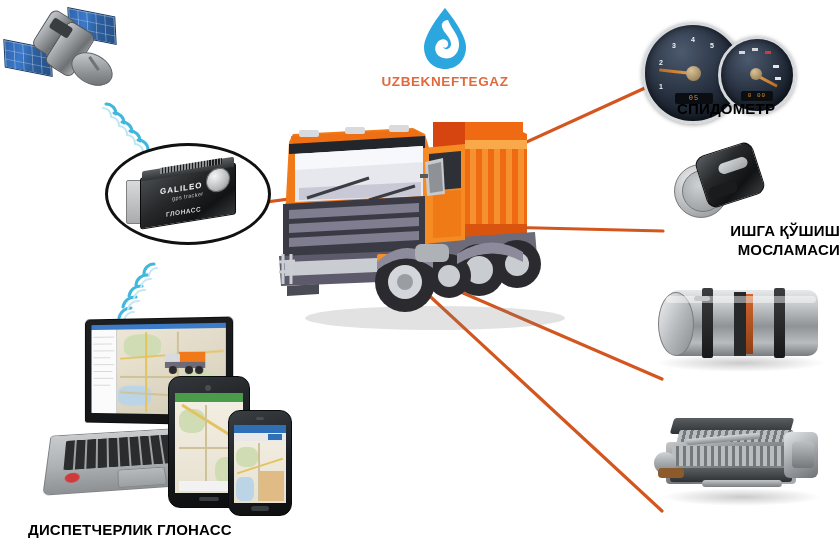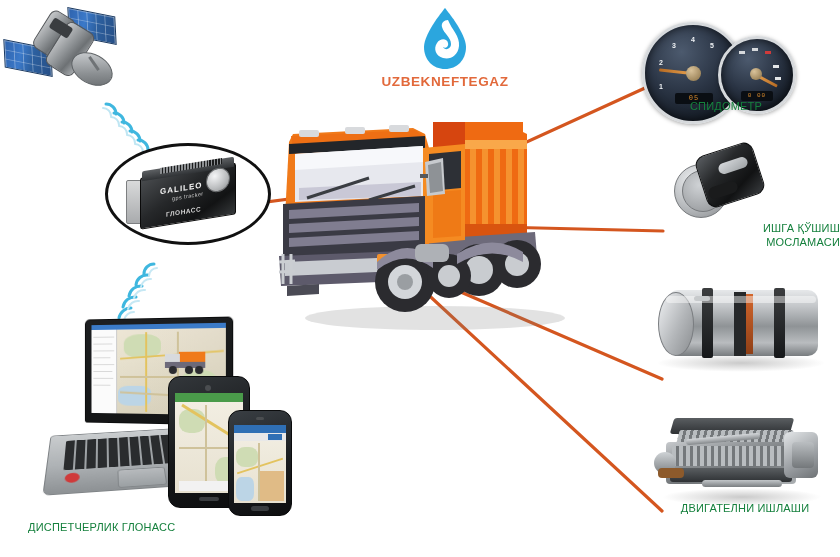--- a/index.html
+++ b/index.html
@@ -18,23 +18,23 @@
     overflow: hidden;
   }
   .abs { position: absolute; }
 
   
   .lines { position:absolute; left:0; top:0; width:840px; height:557px; }
 
   
   .label {
     position: absolute;
-    color: #15803d;
-    font-weight: normal;
-    font-size: 11px;
+    color: #000000;
+    font-weight: bold;
+    font-size: 15px;
     letter-spacing: 0.2px;
     line-height: 1.25;
     text-align: center;
     white-space: pre-line;
   }
 
   
   .brand { position:absolute; left:370px; top:6px; width:150px; text-align:center; }
   .brand-name {
     color: #e2693b;
@@ -599,15 +599,14 @@
 
     <div class="abs" style="left:132px;top:20px;width:34px;height:46px;background:linear-gradient(150deg,#e3e6e8,#9a9ea2 60%,#6e7275);border-radius:6px;"></div>
     <div class="abs" style="left:140px;top:30px;width:22px;height:26px;background:linear-gradient(180deg,#babec1,#74787b);border-radius:4px;"></div>
 
     <div class="engine-pipe" style="left:2px;top:40px;width:22px;height:22px;"></div>
     <div class="abs" style="left:6px;top:56px;width:26px;height:10px;background:#8d5a2b;border-radius:4px;"></div>
 
     <div class="abs" style="left:34px;top:24px;width:74px;height:6px;background:linear-gradient(180deg,#d5d8db,#85898c);border-radius:3px;transform:rotate(-5deg);"></div>
     <div class="abs" style="left:50px;top:68px;width:80px;height:7px;background:linear-gradient(180deg,#c2c6c9,#7a7e81);border-radius:4px;"></div>
   </div>
-  <div class="label" style="left:650px;top:502px;width:190px;">ДВИГАТЕЛНИ ИШЛАШИ</div>
 
 </div>
 
 </body></html>

